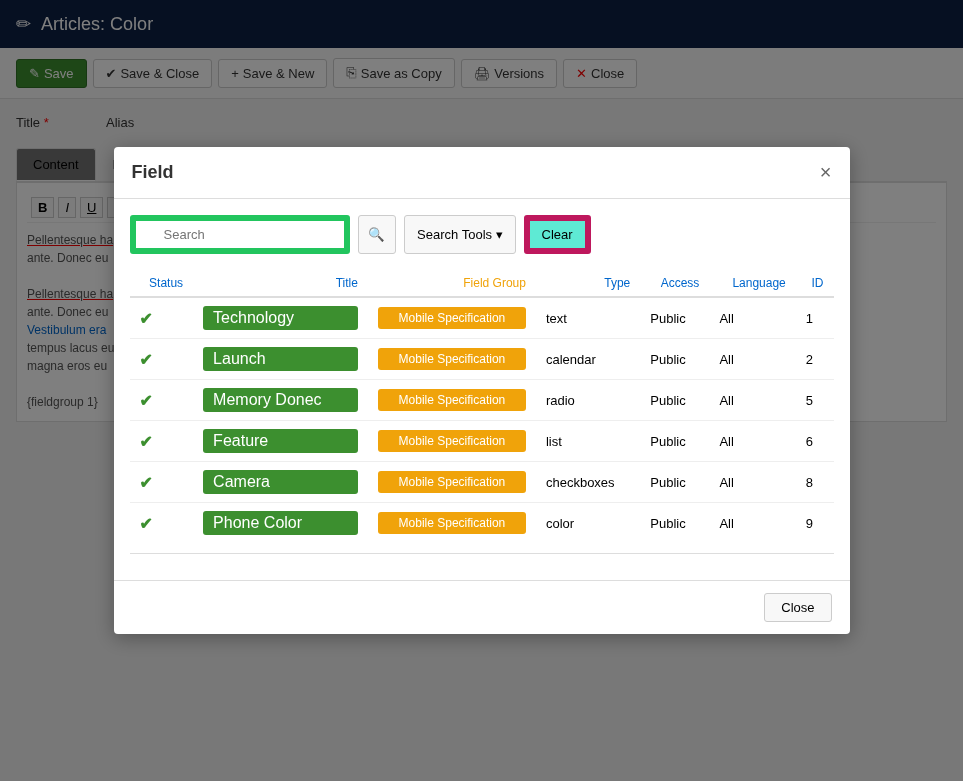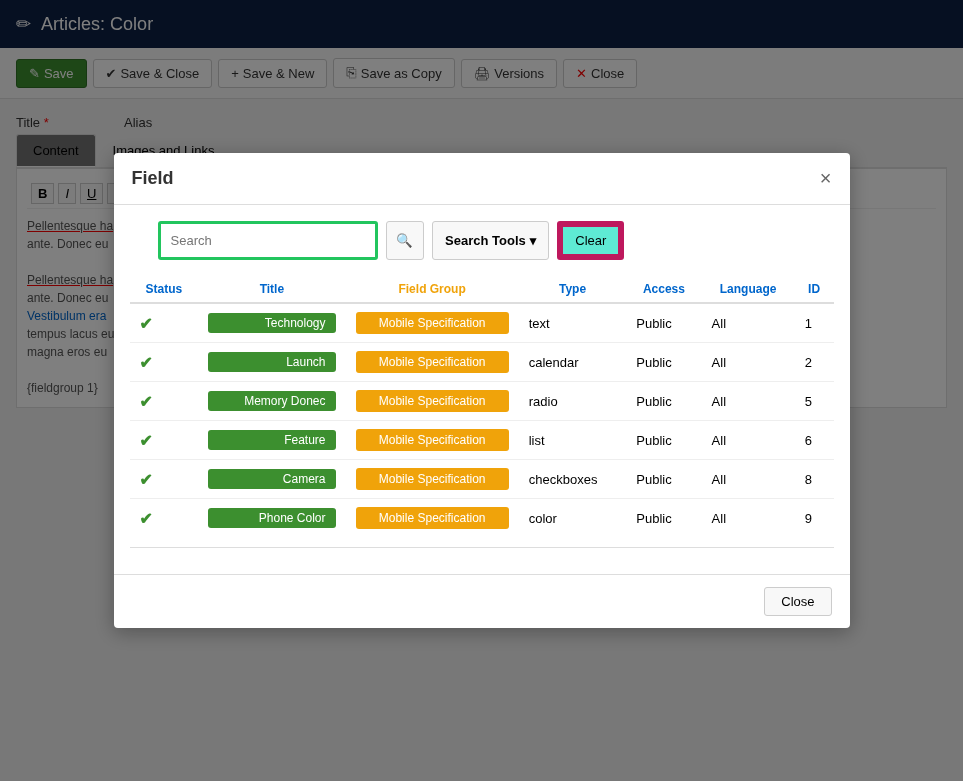--- a/index.html
+++ b/index.html
@@ -29,21 +29,21 @@
     .btn {
       display: flex; align-items: center; gap: 4px;
       padding: 6px 12px; border-radius: 3px; border: 1px solid;
       cursor: pointer; font-size: 13px; font-weight: 500;
     }
     .btn-save { background: #3c8f2f; border-color: #2f7024; color: white; }
     .btn-default { background: #fff; border-color: #ccc; color: #333; }
 
     
     .content-area { padding: 16px; }
-    .field-row { display: flex; align-items: center; gap: 28px; margin-bottom: 4px; }
+    .field-row { display: flex; align-items: center; gap: 10px; margin-bottom: 18px; }
     .field-label { font-size: 13px; color: #333; width: 60px; }
     .field-input { flex: 1; padding: 6px 10px; border: 1px solid #ccc; border-radius: 3px; font-size: 13px; }
     .field-alias-label { font-size: 13px; color: #333; margin-left: 20px; }
     .alias-input { width: 200px; padding: 6px 10px; border: 1px solid #ccc; border-radius: 3px; font-size: 13px; }
 
     
     .tabs { border-bottom: 1px solid #ddd; display: flex; margin-bottom: 0; }
     .tab { padding: 8px 16px; cursor: pointer; font-size: 13px; border: 1px solid transparent; }
     .tab.active { background: #737373; border-color: #ddd #ddd white #ddd; border-radius: 3px 3px 0 0; font-weight: normal; }
 
@@ -74,50 +74,50 @@
       padding: 14px 18px; border-bottom: 1px solid #ddd;
     }
     .modal-title { font-size: 18px; font-weight: bold; color: #333; }
     .modal-close { background: none; border: none; font-size: 20px; cursor: pointer; color: #666; }
     .modal-body { padding: 16px; flex: 1; overflow-y: auto; }
     .modal-footer { padding: 12px 18px; border-top: 1px solid #ddd; display: flex; justify-content: flex-end; }
 
     
     .search-bar { display: flex; gap: 8px; margin-bottom: 16px; }
     .search-input {
-      border: 3px solid #22c55e; border-radius: 3px; padding: 6px 10px;
-      font-size: 13px; width: 220px; margin-left: 28px;
+      border: 6px solid #22c55e; border-radius: 3px; padding: 6px 28px;
+      font-size: 13px; width: 220px;
     }
     .search-icon-btn {
       background: #f8f8f8; border: 1px solid #ccc; border-radius: 3px;
       padding: 6px 10px; cursor: pointer;
     }
     .search-tools-btn {
       background: #f8f8f8; border: 1px solid #ccc; border-radius: 3px;
       padding: 6px 12px; cursor: pointer; font-size: 13px;
-      display: flex; align-items: center; gap: 4px; font-weight: bold;
+      display: flex; align-items: center; gap: 4px;
     }
     .clear-btn {
       background: #5eead4; border: 6px solid #be185d; border-radius: 3px;
       padding: 6px 12px; cursor: pointer; font-size: 13px;
     }
 
     
     .field-table { width: 100%; border-collapse: collapse; }
     .field-table th {
-      text-align: center; padding: 6px 10px; font-size: 12px; font-weight: bold;
+      text-align: right; padding: 6px 10px; font-size: 12px; font-weight: normal;
       border-bottom: 2px solid #ddd; color: #0066cc;
     }
     .field-table td { padding: 8px 10px; border-bottom: 1px solid #eee; font-size: 13px; }
     .field-table tr:last-child td { border-bottom: none; }
 
     .status-check { color: #3c8f2f; font-weight: bold; font-size: 16px; }
     .tag-green {
       background: #3c8f2f; color: white; padding: 3px 10px;
-      border-radius: 3px; font-size: 12px; display: block; text-align: right;
+      border-radius: 3px; font-size: 16px; display: block; text-align: left;
     }
     .tag-orange {
       background: #f0a30a; color: white; padding: 4px 8px;
       border-radius: 3px; font-size: 12px; display: block; text-align: center;
     }
 
     .btn-close-modal {
       background: #f8f8f8; border: 1px solid #ccc; border-radius: 3px;
       padding: 6px 16px; cursor: pointer; font-size: 13px;
     }

